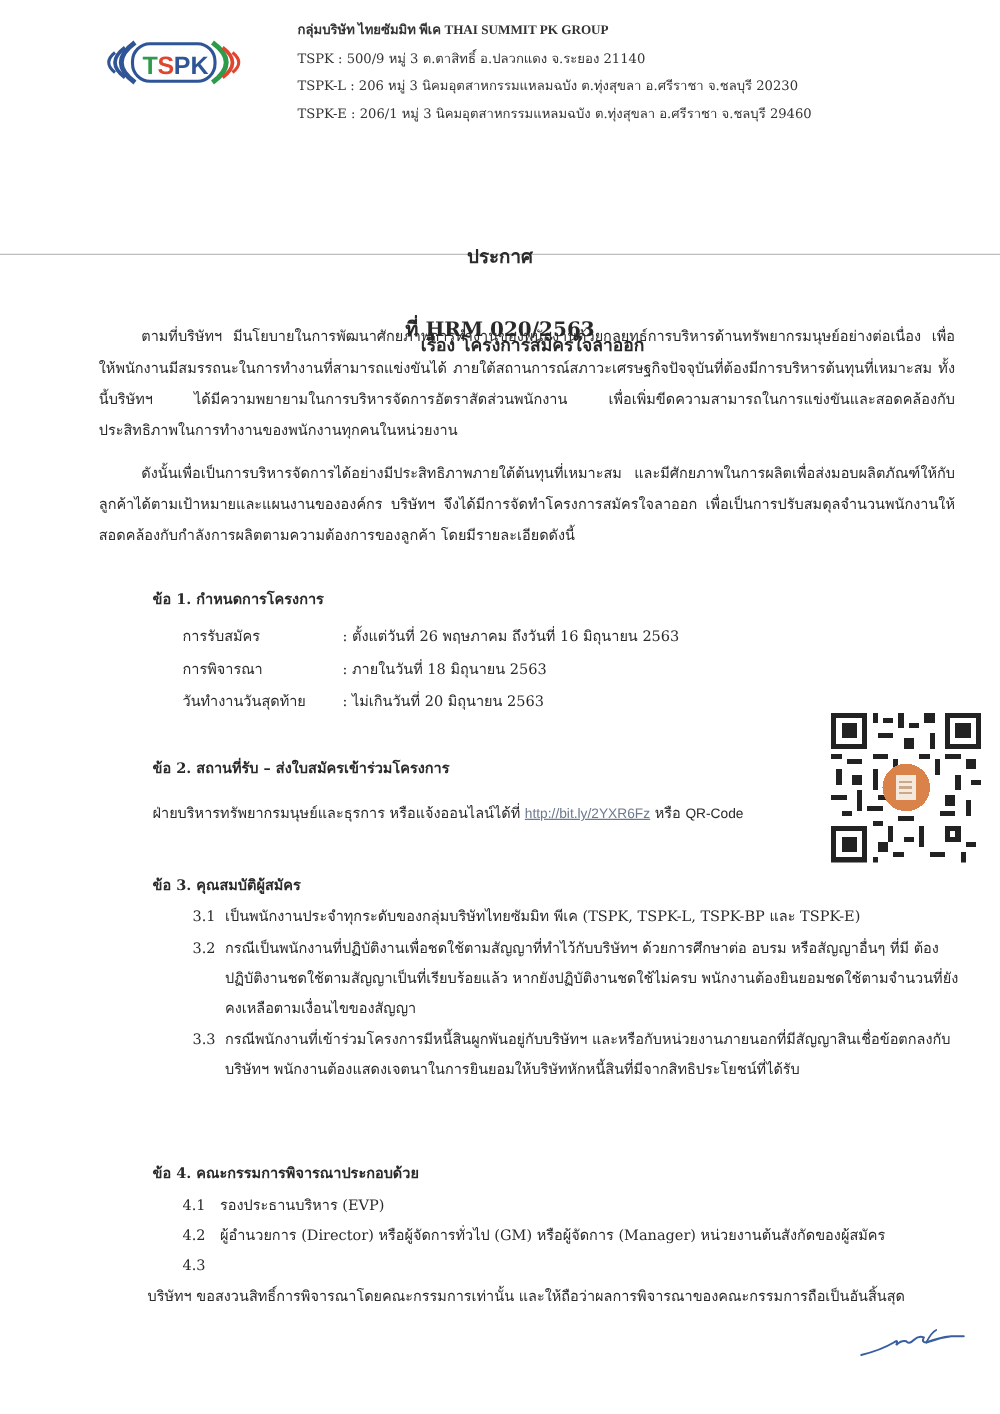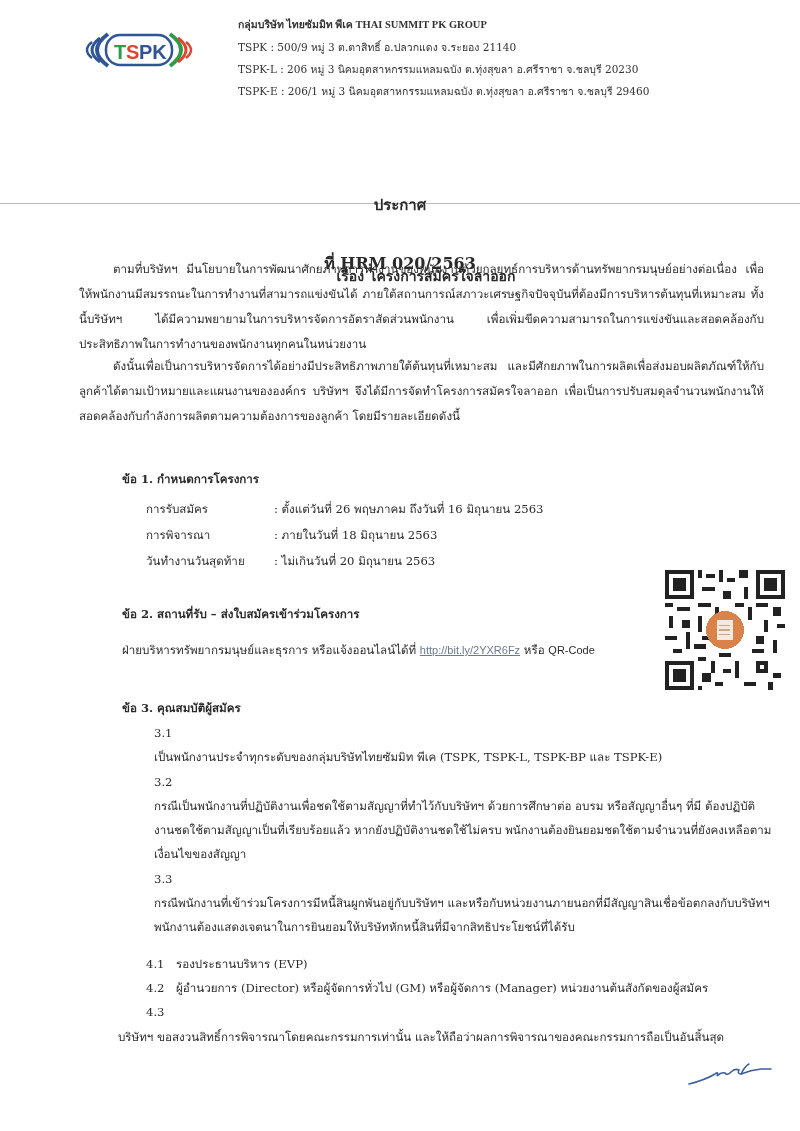--- a/index.html
+++ b/index.html
@@ -18,41 +18,41 @@
   .fold-line { position: absolute; left: 0; top: 203px; width: 800px; height: 1px; background: #bdbdbd; }
 
   .title { position: absolute; left: 0; width: 800px; text-align: center; font-weight: bold; margin-top: 36px; }
   .t-announce { top: 157px; font-size: 15px; }
   .t-number { top: 215px; font-size: 16px; }
   .t-subject { top: 229px; font-size: 14px; padding-left: 26px; }
 
   .para { position: absolute; left: 79px; width: 685px; font-size: 11.6px; line-height: 25px; text-align: justify; text-align-last: left; }
   .para .indent { display: inline-block; width: 34px; }
   .p1 { top: 257px; }
-  .p2 { top: 354px; }
+  .p2 { top: 366px; }
 
   .section-head { position: absolute; left: 122px; font-size: 11.6px; font-weight: bold; }
   .s1 { top: 470px; }
   .s2 { top: 605px; }
   .s3 { top: 699px; }
   .s4 { top: 929px; }
 
   .sched { position: absolute; left: 146px; top: 496px; font-size: 11.6px; line-height: 26px; }
   .sched-row { display: flex; }
   .sched-label { width: 128px; }
   .sched-value { }
 
   .s2-text { position: absolute; left: 122px; top: 641px; font-size: 11.6px; white-space: nowrap; }
   .s2-link { font-family: "Liberation Sans", sans-serif; color: #6b7a8f; text-decoration: underline; font-size: 11px; }
   .s2-qrlabel { font-family: "Liberation Sans", sans-serif; font-size: 11px; }
 
   .qr { position: absolute; left: 664px; top: 570px; width: 122px; height: 120px; }
 
   .qual-list { position: absolute; left: 154px; top: 721px; width: 620px; font-size: 11.6px; line-height: 24px; }
-  .qual-item { display: flex; margin-bottom: 1px; flex-direction: column; }
+  .qual-item { display: flex; margin-bottom: 1px; }
   .qual-num { width: 26px; flex: none; }
   .qual-text { flex: 1; }
 
   .comm-list { position: absolute; left: 146px; top: 952px; width: 620px; font-size: 11.6px; line-height: 24px; }
   .comm-item { display: flex; }
   .comm-num { width: 30px; flex: none; }
 
   .final { position: absolute; left: 118px; top: 1028px; font-size: 11.6px; white-space: nowrap; }
 
   .signature { position: absolute; left: 685px; top: 1058px; width: 90px; height: 32px; }
@@ -183,20 +183,21 @@
     <div class="qual-item">
       <span class="qual-num">3.2</span>
       <span class="qual-text">กรณีเป็นพนักงานที่ปฏิบัติงานเพื่อชดใช้ตามสัญญาที่ทำไว้กับบริษัทฯ ด้วยการศึกษาต่อ อบรม หรือสัญญาอื่นๆ ที่มี ต้องปฏิบัติงานชดใช้ตามสัญญาเป็นที่เรียบร้อยแล้ว หากยังปฏิบัติงานชดใช้ไม่ครบ พนักงานต้องยินยอมชดใช้ตามจำนวนที่ยังคงเหลือตามเงื่อนไขของสัญญา</span>
     </div>
     <div class="qual-item">
       <span class="qual-num">3.3</span>
       <span class="qual-text">กรณีพนักงานที่เข้าร่วมโครงการมีหนี้สินผูกพันอยู่กับบริษัทฯ และหรือกับหน่วยงานภายนอกที่มีสัญญาสินเชื่อข้อตกลงกับบริษัทฯ พนักงานต้องแสดงเจตนาในการยินยอมให้บริษัทหักหนี้สินที่มีจากสิทธิประโยชน์ที่ได้รับ</span>
     </div>
   </div>
 
+  <div class="section-head s4">ข้อ 4. คณะกรรมการพิจารณาประกอบด้วย</div>
   <div class="comm-list">
     <div class="comm-item">
       <span class="comm-num">4.1</span>
       <span>รองประธานบริหาร (EVP)</span>
     </div>
     <div class="comm-item">
       <span class="comm-num">4.2</span>
       <span>ผู้อำนวยการ (Director) หรือผู้จัดการทั่วไป (GM) หรือผู้จัดการ (Manager) หน่วยงานต้นสังกัดของผู้สมัคร</span>
     </div>
     <div class="comm-item">

